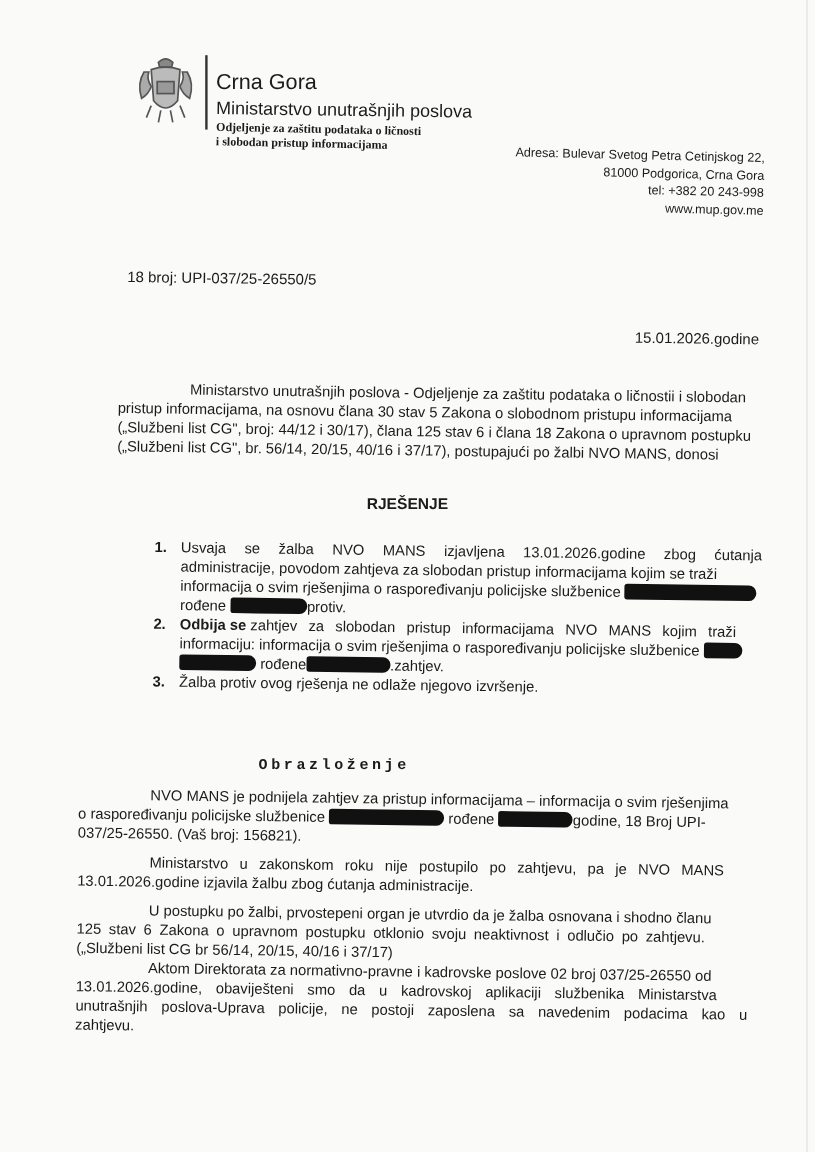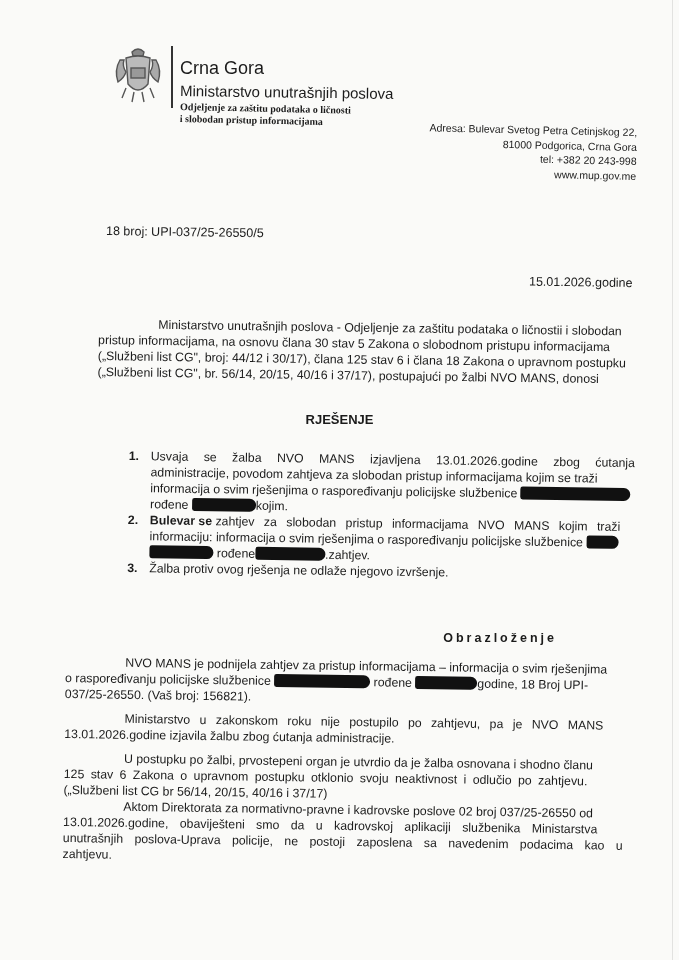--- a/index.html
+++ b/index.html
@@ -17,21 +17,21 @@
   .num{left:106px;top:224px;font-size:12.5px;transform:rotate(0.8deg);transform-origin:left;}
   .date{right:46px;top:276px;font-size:12.5px;transform:rotate(0.8deg);transform-origin:right;}
   .para{position:absolute;font-size:12.3px;line-height:16px;}
   .para div{white-space:nowrap;}
   .intro{left:98px;top:316px;transform:rotate(0.8deg);transform-origin:left;}
   .title{left:0;width:679px;text-align:center;top:412px;font-weight:bold;font-size:13px;}
   .list{left:128px;top:448px;transform:rotate(0.8deg);transform-origin:left;}
   .li{position:relative;padding-left:22px;}
   .li .n{position:absolute;left:0;top:0;font-weight:bold;}
   .redact{display:inline-block;background:#111;border-radius:3px 8px 8px 3px;height:13px;vertical-align:-2px;}
-  .obraz{left:0;width:557px;text-align:right;top:631px;font-weight:bold;font-size:12.5px;letter-spacing:3px;}
+  .obraz{left:0;width:557px;text-align:center;top:631px;font-weight:bold;font-size:12.5px;letter-spacing:3px;font-family:Liberation Mono, monospace;}
   .body1{left:64px;top:645px;transform:rotate(0.8deg);transform-origin:left;}
   .gap{height:8px;}
   .indent{padding-left:60px;}
 </style>
 </head>
 <body>
 
 <div class="page">
   <div class="edge"></div>
 
@@ -73,25 +73,25 @@
   <div class="abs title">RJEŠENJE</div>
 
   <div class="para list">
     <div class="li">
       <span class="n">1.</span>
       <div style="word-spacing:12px">Usvaja se žalba NVO MANS izjavljena 13.01.2026.godine zbog ćutanja</div>
       <div>administracije, povodom zahtjeva za slobodan pristup informacijama kojim se traži</div>
       <div><span>informacija o svim rješenjima o raspoređivanju policijske službenice</span>
         <span class="redact" style="width:110px"></span></div>
       <div><span>rođene</span>
-        <span class="redact" style="width:64px"></span><span>kojim.</span></div>
+        <span class="redact" style="width:64px"></span><span>protiv.</span></div>
     </div>
     <div class="li">
       <span class="n">2.</span>
-      <div><b>Bulevar se</b>
+      <div><b>Odbija se</b>
         <span style="word-spacing:6px">zahtjev za slobodan pristup informacijama NVO MANS kojim traži</span></div>
       <div><span>informaciju: informacija o svim rješenjima o raspoređivanju policijske službenice</span>
         <span class="redact" style="width:32px"></span></div>
       <div><span class="redact" style="width:64px"></span>
         <span>rođene</span><span class="redact" style="width:70px"></span><span>.zahtjev.</span></div>
     </div>
     <div class="li">
       <span class="n">3.</span>
       <div>Žalba protiv ovog rješenja ne odlaže njegovo izvršenje.</div>
     </div>

